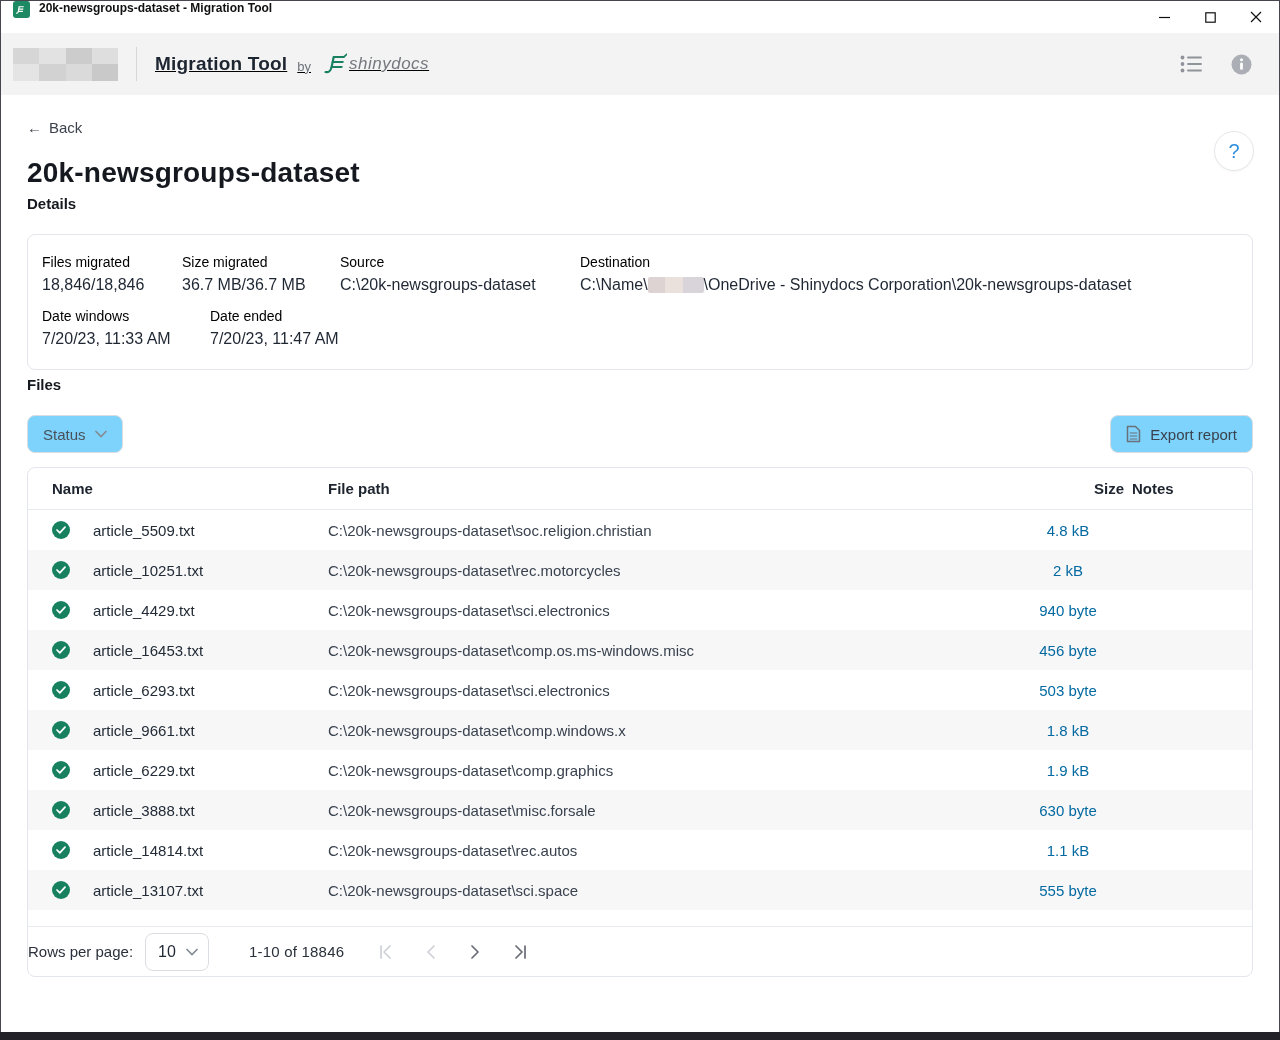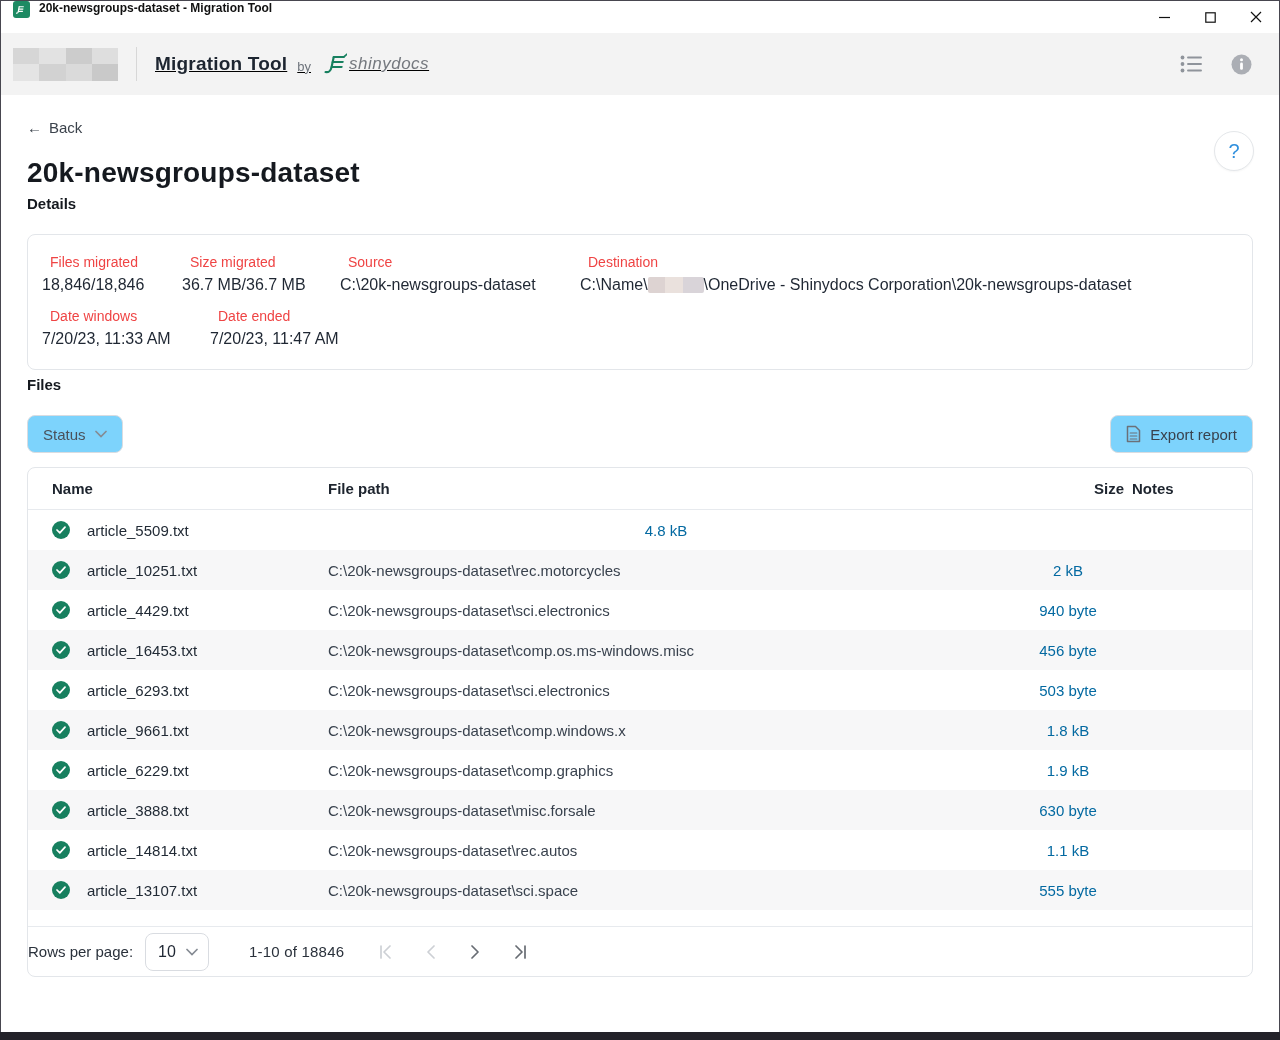--- a/index.html
+++ b/index.html
@@ -44,41 +44,41 @@
   h1.pagetitle { margin-top:20px; font-size:28px; font-weight:700; color:#15191f; letter-spacing:.2px; }
   h2.sect { font-size:15px; font-weight:700; color:#15191f;margin-top:6px; }
   .sect-details { margin-top:34px; }
   .sect-files { margin-top:40px; }
 
   
   .card { border:1px solid #e3e6ea; border-radius:8px; }
   .details-card { margin-top:22px; padding:19px 14px 21px; }
   .drow { display:flex; }
   .drow + .drow { margin-top:14px; }
-  .dfield .lbl { font-size:14px; color:#ef4444;margin-left:8px; }
+  .dfield .lbl { font-size:14px; color:#000000; }
   .dfield .val { font-size:16px; color:#1f2733; margin-top:6px; white-space:nowrap; }
   .f-files { width:140px; } .f-size { width:158px; } .f-source { width:240px; } .f-dest { flex:1; }
   .f-started { width:168px; } .f-ended { flex:1; }
   .redacted { display:inline-block; width:56px; height:16px; vertical-align:-3px; border-radius:2px;
               background:linear-gradient(90deg,#ddd3d2 0 30%,#eae1dd 30% 62%,#d9d4d9 62%); }
 
   
   .toolbar { margin-top:22px; display:flex; align-items:center; justify-content:space-between; }
   .btn { display:inline-flex; align-items:center; gap:9px; background:#7dd3fc; border:1px solid #d9dce1;
          border-radius:8px; font-size:15px; color:#4a515b; padding:0 15px; height:38px; font-family:inherit; }
   .export-btn { color:#39424e; }
 
   
   .table-card { margin-top:14px; overflow:hidden; }
   .tgrid { display:grid; grid-template-columns:276px 1fr 120px 96px; align-items:center; padding:0 24px; }
   .thead { height:42px; border-bottom:1px solid #e7eaee; font-size:15px; font-weight:700; color:#1d242e; }
   .th-size { text-align:right; padding-right:8px; }
   .trow { height:40px; font-size:15px; }
   .trow:nth-child(even) { background:#f7f7f8; }
-  .cell-name { display:flex; align-items:center; gap:17px; color:#222b36; }
+  .cell-name { display:flex; align-items:center; gap:23px; color:#222b36; }
   .cell-path { color:#39424e; }
   .cell-size { text-align:center; padding-right:8px; color:#0369a1; }
   .cell-notes { color:#39424e; }
   .check { width:18px; height:18px; border-radius:50%; background:#17805f; display:flex;
            align-items:center; justify-content:center; flex:0 0 auto; }
 
   
   .tfoot { height:50px; border-top:1px solid #e7eaee; display:flex; align-items:center; justify-content:flex-start;
            padding-right:22px; font-size:15px; color:#2a313b;margin-top:16px; }
   .rpp-select { display:inline-flex; align-items:center; justify-content:space-between; width:64px; height:38px;
@@ -251,20 +251,21 @@
       <div id="table-body">
         <div class="tgrid trow">
           <div class="cell-name">
             <span class="check">
               <svg width="10" height="8" viewBox="0 0 10 8">
                   <path d="M1 4 L3.8 6.8 L9 1.2" fill="none" stroke="#fff" stroke-width="1.7" stroke-linecap="round" stroke-linejoin="round"></path>
                 </svg>
             </span>
             <span>article_5509.txt</span>
           </div>
+          <div class="cell-path">C:\20k-newsgroups-dataset\soc.religion.christian</div>
           <div class="cell-size">4.8 kB</div>
           <div class="cell-notes"></div>
         </div>
 
         <div class="tgrid trow">
           <div class="cell-name">
             <span class="check">
               <svg width="10" height="8" viewBox="0 0 10 8">
                   <path d="M1 4 L3.8 6.8 L9 1.2" fill="none" stroke="#fff" stroke-width="1.7" stroke-linecap="round" stroke-linejoin="round"></path>
                 </svg>

